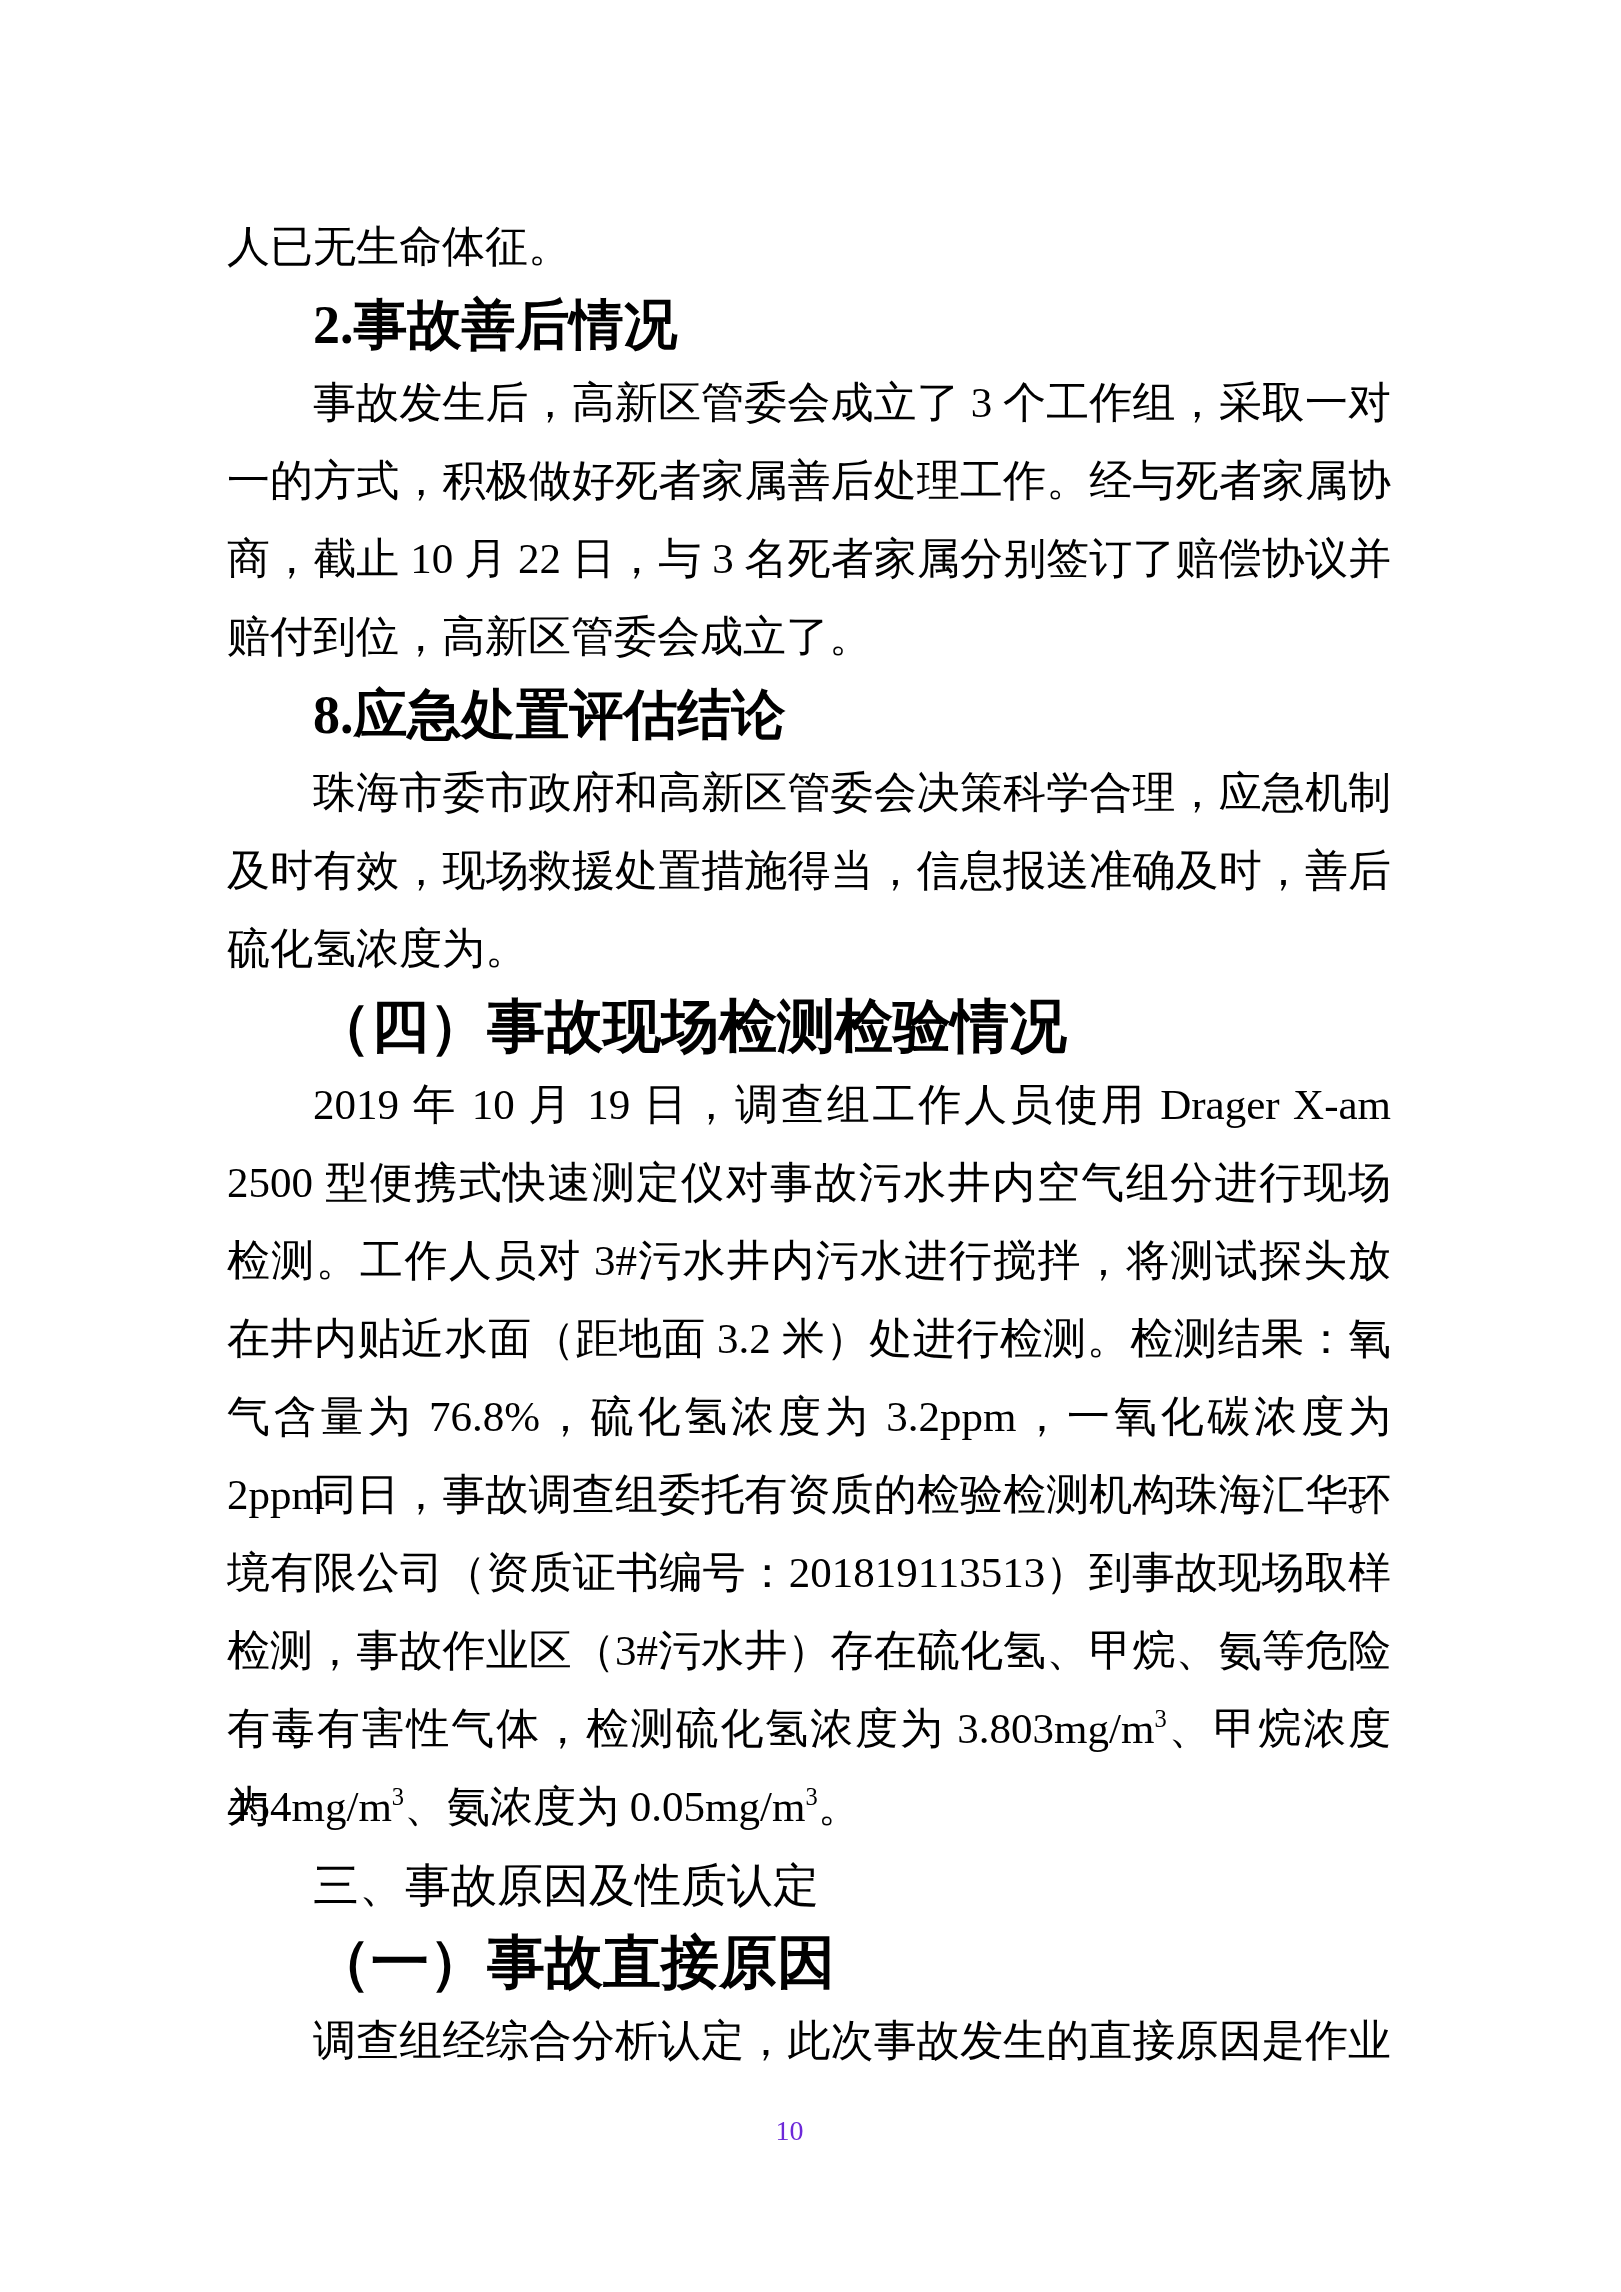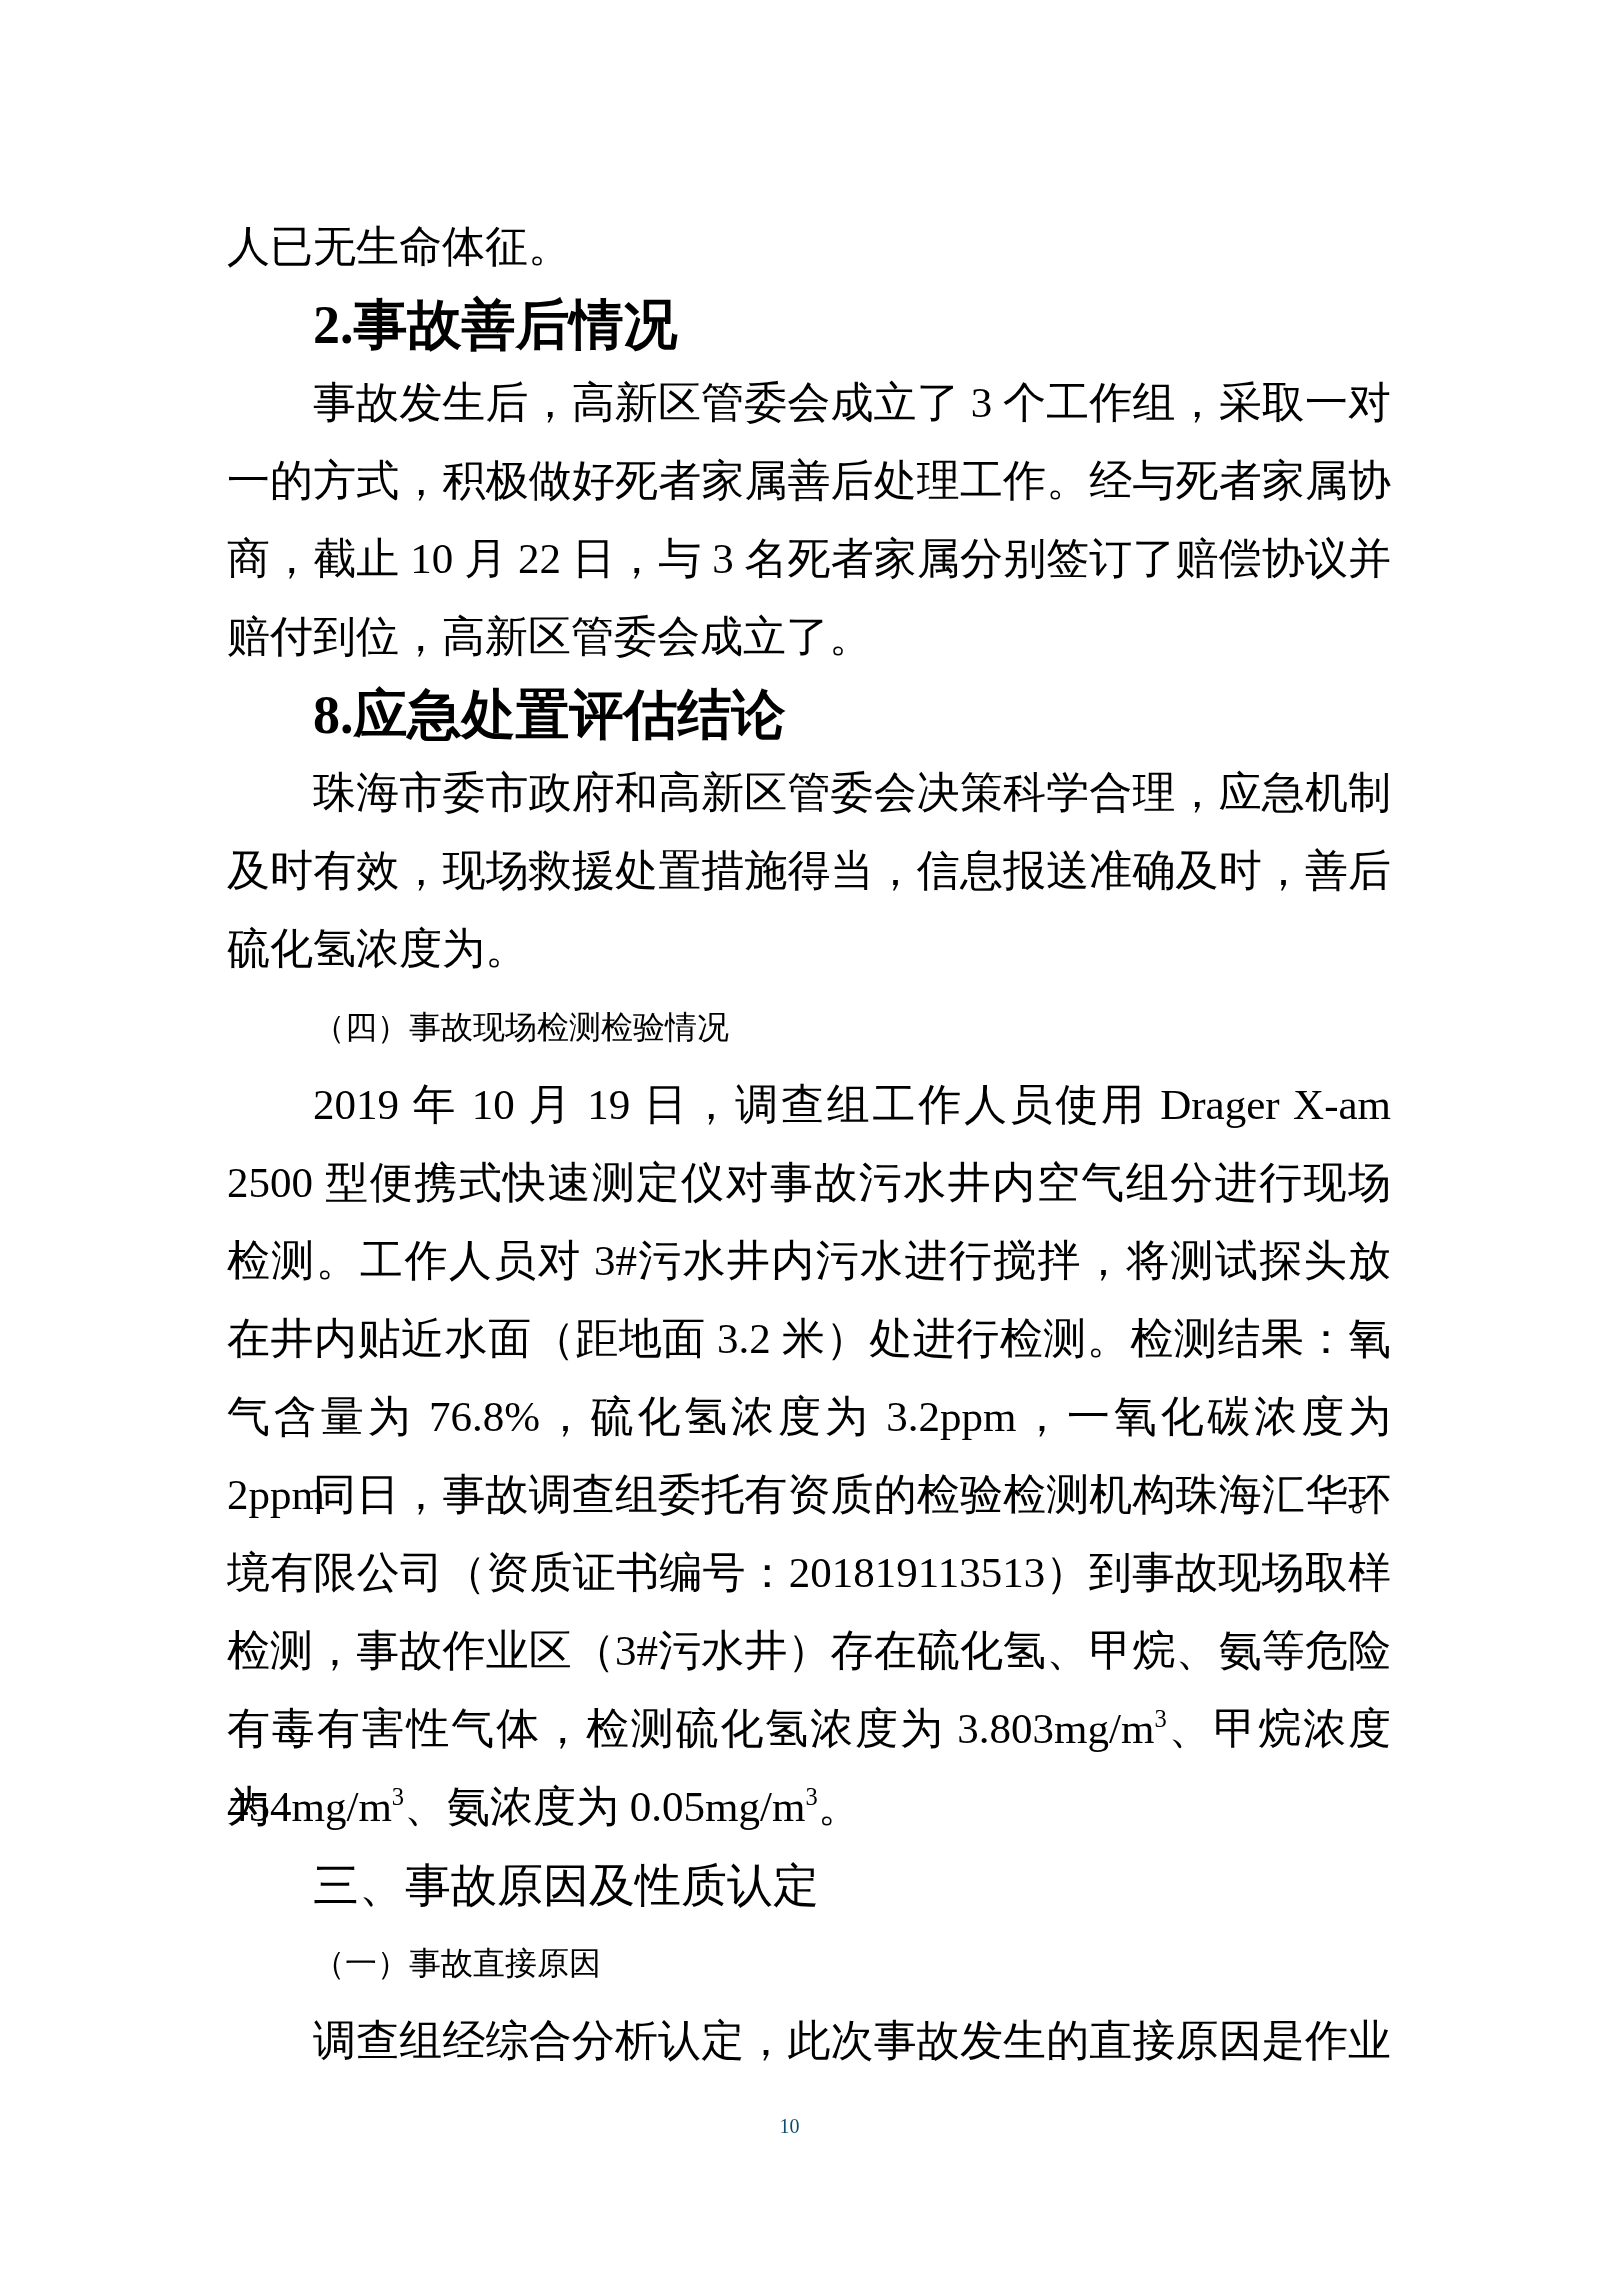--- a/index.html
+++ b/index.html
@@ -41,42 +41,42 @@
   .line.fill.indent {
     padding-left: 0;
     text-indent: 86px;
   }
   .line.h1 {
     font-family: "Liberation Sans", "DejaVu Sans", sans-serif;
     font-weight: 400;
     font-size: 46px;
   }
   .line.h2 {
-    font-weight: 400;
-    font-size: 32px;
+    font-weight: 700;
+    font-size: 58px;
   }
   .line.h3 {
     font-weight: 700;
     font-size: 54px;
   }
   .sup {
     position: relative;
     top: -15.7px;
     font-size: 24.5px;
     line-height: 0;
   }
   .footer {
     position: absolute;
     left: 0;
     top: 2115px;
     width: 100%;
     text-align: center;
-    font-size: 20px;
+    font-size: 28px;
     font-family: "Liberation Serif", "DejaVu Serif", serif;
-    color: #0c4a6e;
+    color: #6d28d9;
   }
 </style>
 </head>
 <body>
 
 <div class="page">
   <div class="content" id="doc-content">
       <div class="line body"><span>人已无生命体征。</span></div>
       <div class="line h3 indent"><span>2.事故善后情况</span></div>
       <div class="line body indent fill"><span>事故发生后，高新区管委会成立了 3 个工作组，采取一对</span></div>

